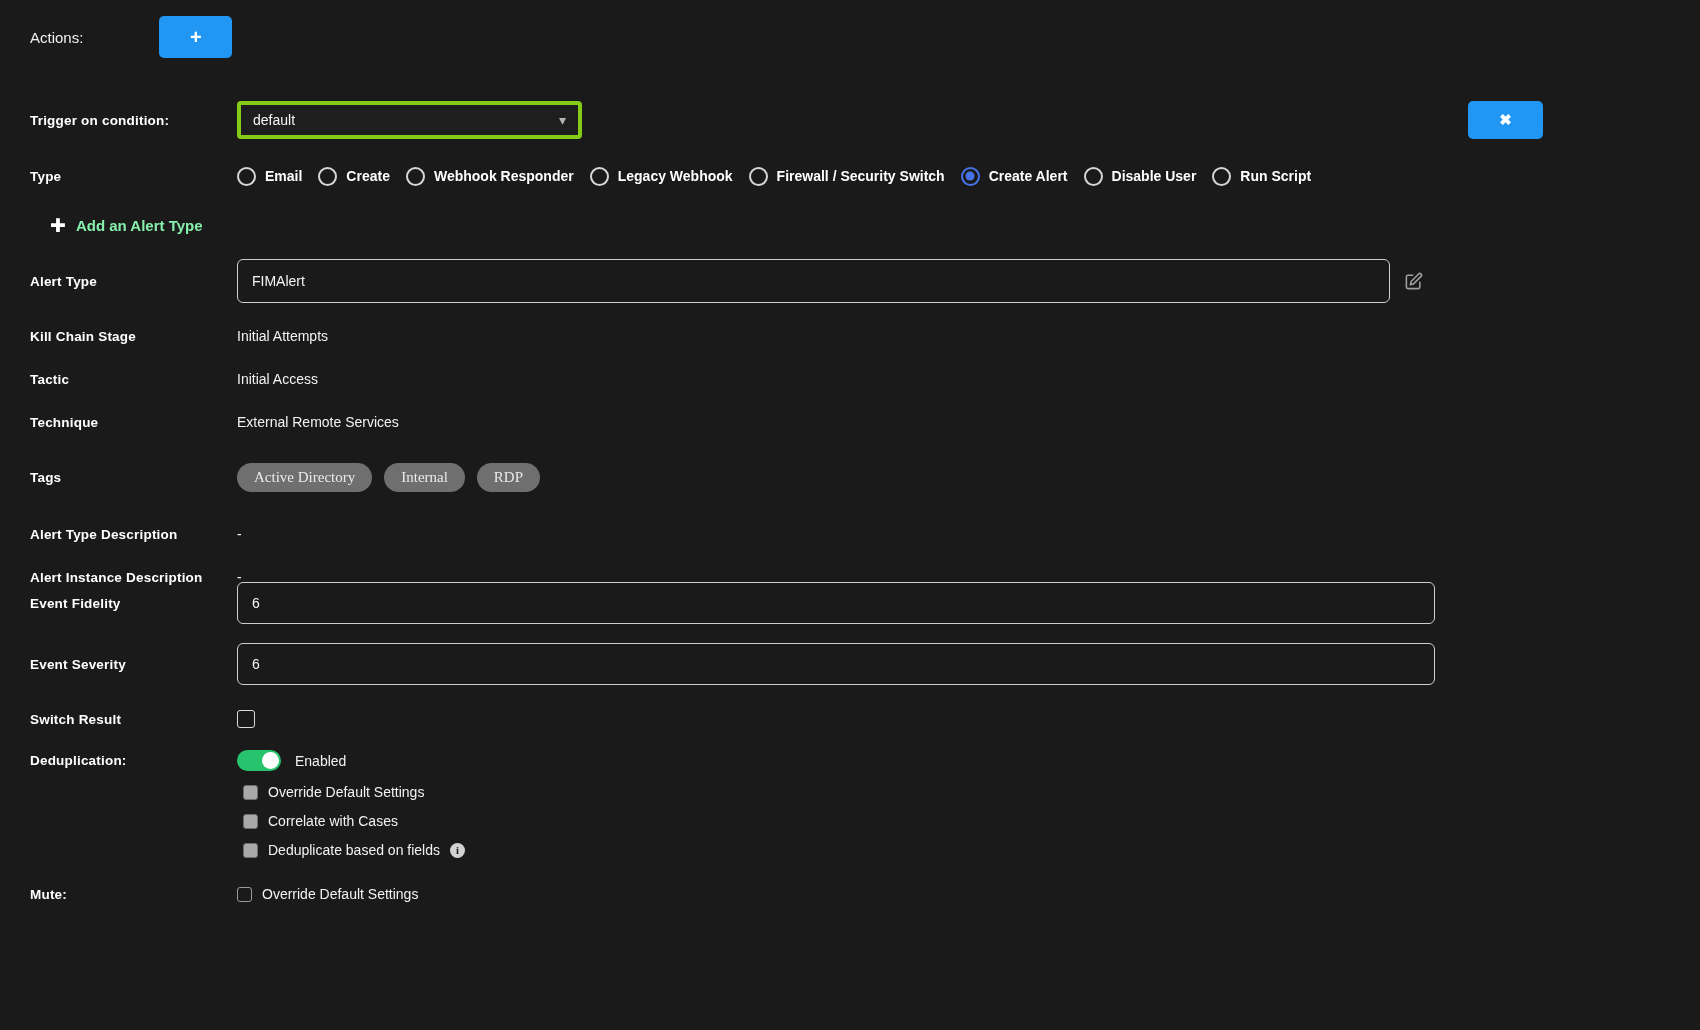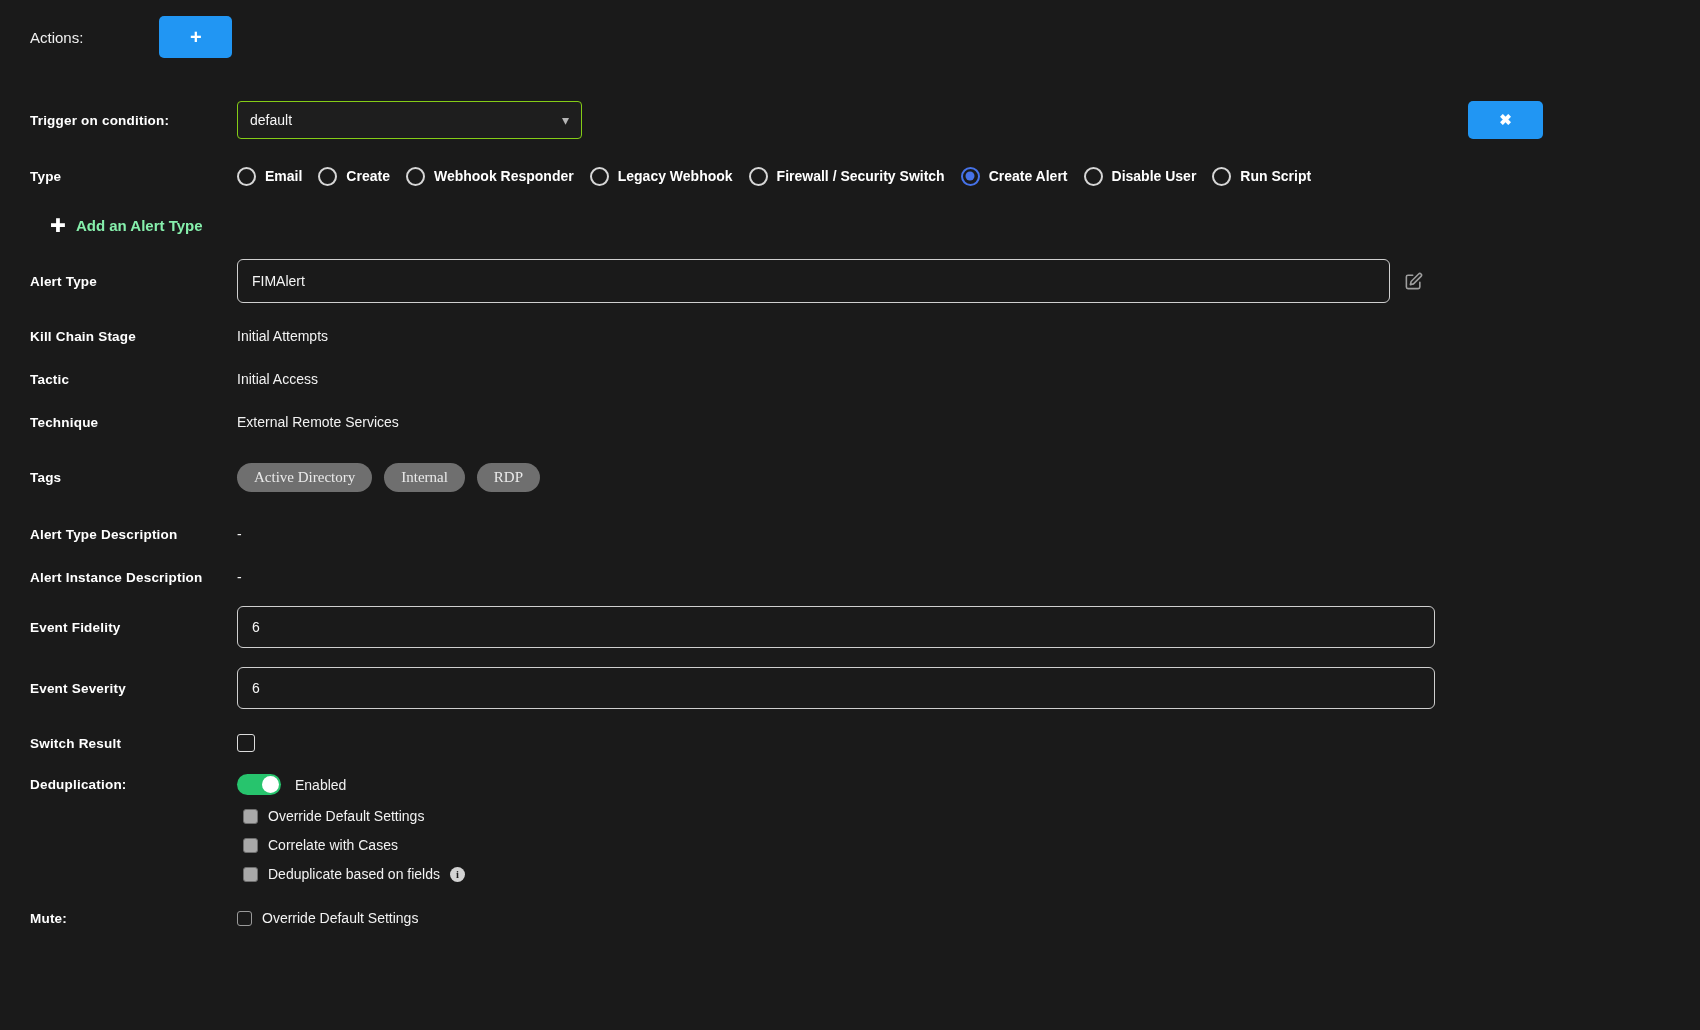--- a/index.html
+++ b/index.html
@@ -38,21 +38,21 @@
     cursor: pointer;
     display: flex; align-items: center; justify-content: center;
   }
   .btn-blue.small { height: 38px; width: 75px; font-size: 15px; }
 
   
   .trigger-row { margin-top: 43px; height: 38px; }
   .select-box {
     width: 345px; height: 38px;
     background: #1e1e1e;
-    border: 1px solid #84cc16;
+    border: 4px solid #84cc16;
     border-radius: 4px;
     display: flex; align-items: center;
     padding: 0 12px;
     font-size: 14px; color: #f5f5f5;
     cursor: pointer;
   }
   .select-box .chevron { margin-left: auto; color: #b5b5b5; font-size: 14px; }
   .remove-btn { position: absolute; right: 127px; top: 0; }
 
   
@@ -101,21 +101,21 @@
     color: #eaeaea;
     border-radius: 17px;
     padding: 6px 17px;
     font-size: 15px;
     margin-right: 12px;
     display: inline-flex; align-items: center;
     cursor: default;
     font-family: Liberation Serif, serif;
   }
 
-  .fidelity-row { margin-top: 24px; height: 34px; }
+  .fidelity-row { height: 34px; }
   .severity-row { margin-top: 23px; height: 42px; }
   .wide-input { width: 1198px; height: 42px; }
 
   .combine-row { margin-top: 25px; height: 18px; }
   .checkbox-lg {
     width: 18px; height: 18px;
     border: 1.5px solid #dcdcdc;
     border-radius: 3px;
     background: transparent;
     cursor: pointer;

